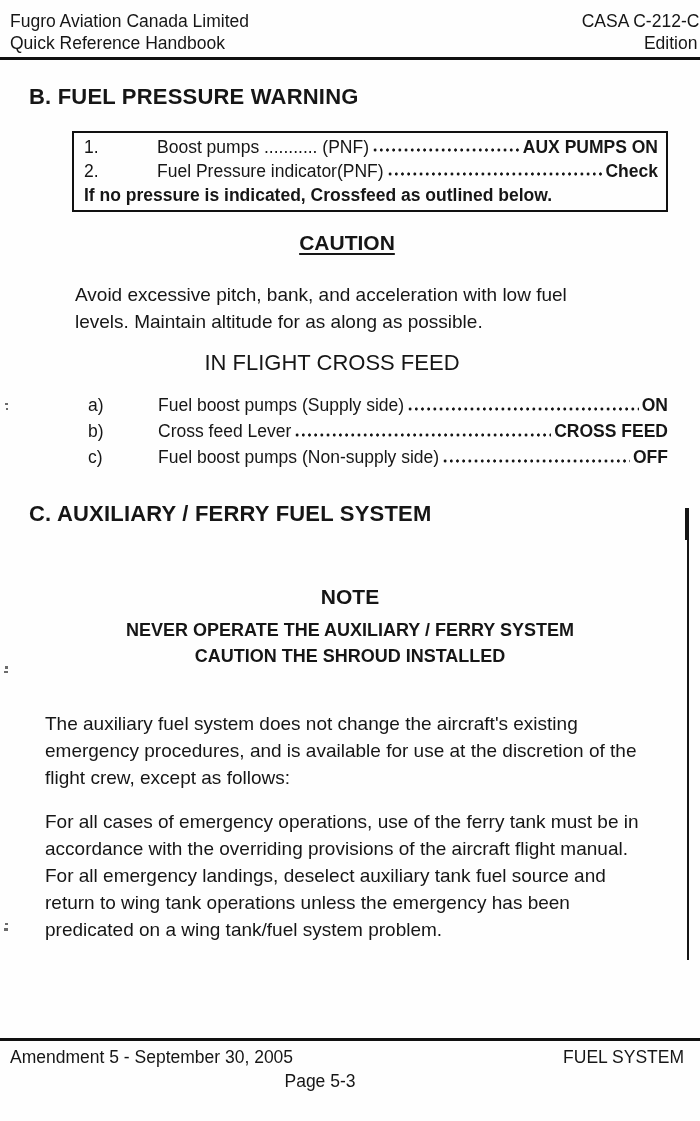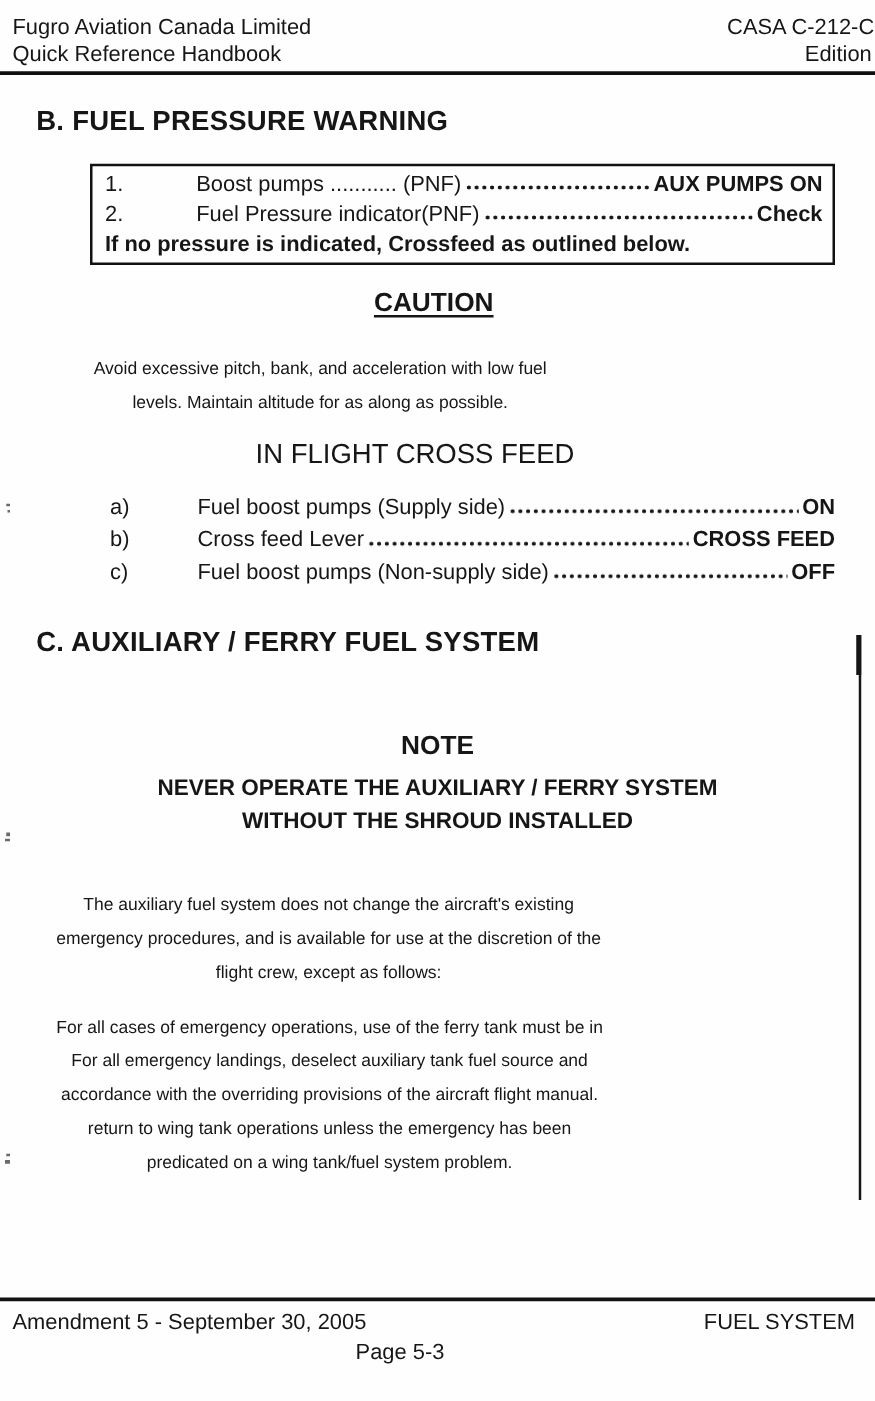--- a/index.html
+++ b/index.html
@@ -40,21 +40,21 @@
   .caution-head {
     position:absolute; top:231px; left:0; width:694px; text-align:center;
     font-weight:bold; font-size:21px; text-decoration:underline;
     text-decoration-thickness:2px; text-underline-offset:3px;
   }
   .note-head { position:absolute; top:557px; left:0; width:700px; text-align:center; font-weight:bold; font-size:21px;margin-top:28px; }
   .inflight-head { position:absolute; top:350px; left:0; width:664px; text-align:center; font-weight:normal; font-size:22px; }
   .warning { position:absolute; top:617px; left:0; width:700px; text-align:center; font-weight:bold; font-size:18px; line-height:26px; }
 
   
-  .body-par { position:absolute; font-size:14px; line-height:27px; white-space:nowrap;text-align:center; }
+  .body-par { position:absolute; font-size:19px; line-height:27px; white-space:nowrap; }
   #caution-par { top:281px; left:75px; }
   #par1 { top:710px; left:45px; }
   #par2 { top:808px; left:45px; }
 
   
   .steps { position:absolute; top:392px; left:88px; width:580px; font-size:17.5px; }
   .step-row { display:flex; align-items:baseline; line-height:26px; white-space:nowrap; overflow:hidden; }
   .step-num { flex:none; width:34px; }
 
   
@@ -137,33 +137,33 @@
       <span class="cl-action">OFF</span>
     </div>
   </div>
 
   <div class="sec-heading" id="c-heading">C. AUXILIARY / FERRY FUEL SYSTEM</div>
 
   <div class="note-head">NOTE</div>
 
   <div class="warning">
     <div>NEVER OPERATE THE AUXILIARY / FERRY SYSTEM</div>
-    <div>WITHOUT THE SHROUD INSTALLED</div>
+    <div>CAUTION THE SHROUD INSTALLED</div>
   </div>
 
   <div class="body-par" id="par1">
     <div>The auxiliary fuel system does not change the aircraft's existing</div>
     <div>emergency procedures, and is available for use at the discretion of the</div>
     <div>flight crew, except as follows:</div>
   </div>
 
   <div class="body-par" id="par2">
     <div>For all cases of emergency operations, use of the ferry tank must be in</div>
+    <div>accordance with the overriding provisions of the aircraft flight manual.</div>
     <div>For all emergency landings, deselect auxiliary tank fuel source and</div>
-    <div>accordance with the overriding provisions of the aircraft flight manual.</div>
     <div>return to wing tank operations unless the emergency has been</div>
     <div>predicated on a wing tank/fuel system problem.</div>
   </div>
 
   <div class="change-bar"></div>
   <div class="change-bar-top"></div>
 
   <div class="speck speck-1"></div>
   <div class="speck speck-1b"></div>
   <div class="speck speck-2"></div>

